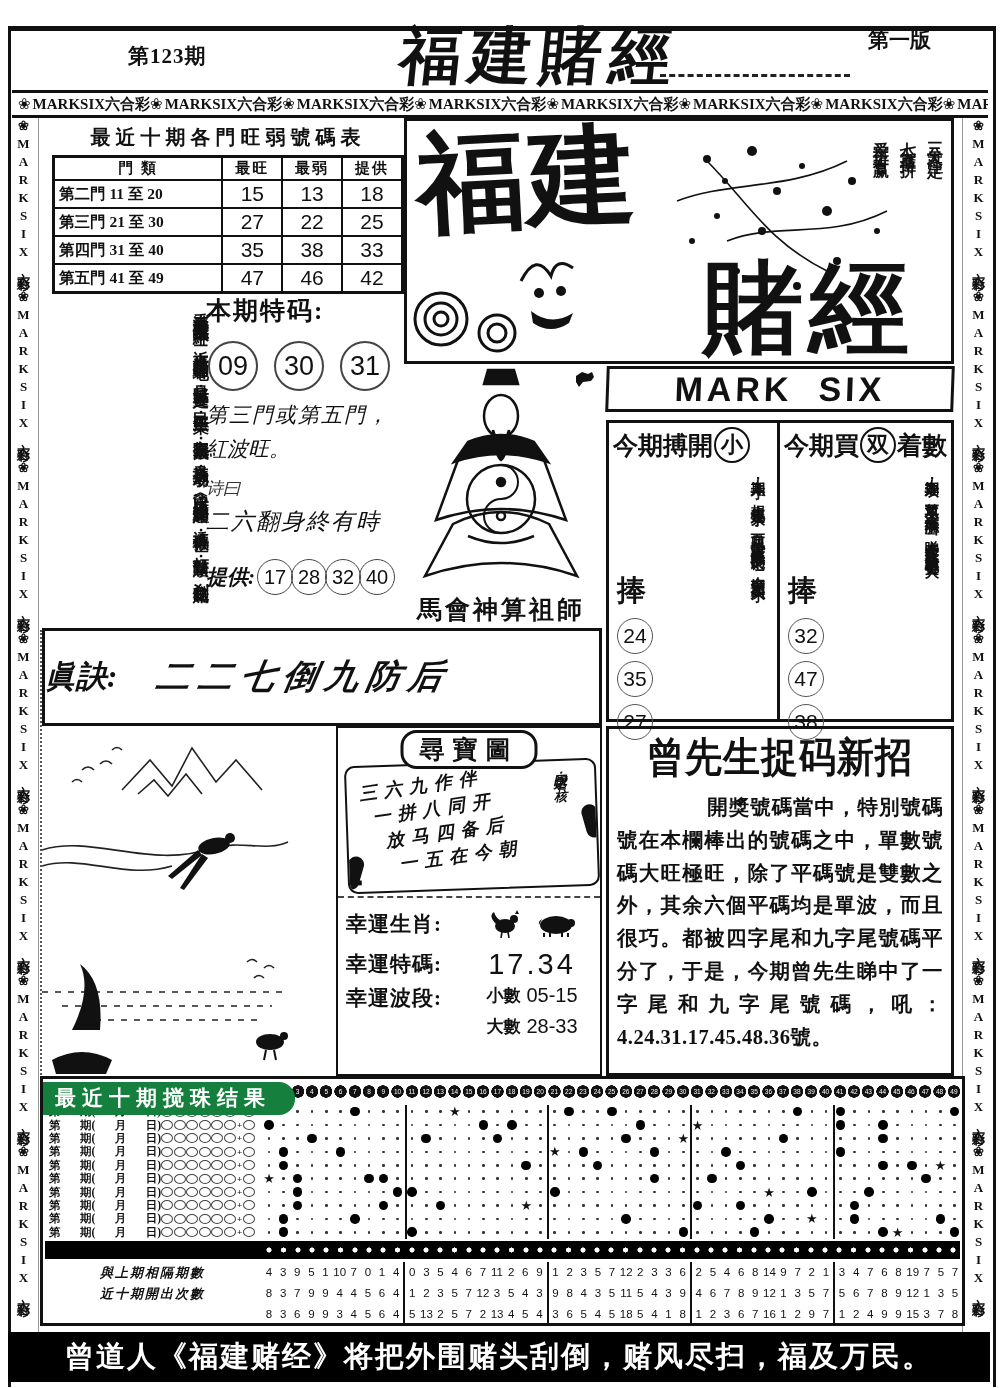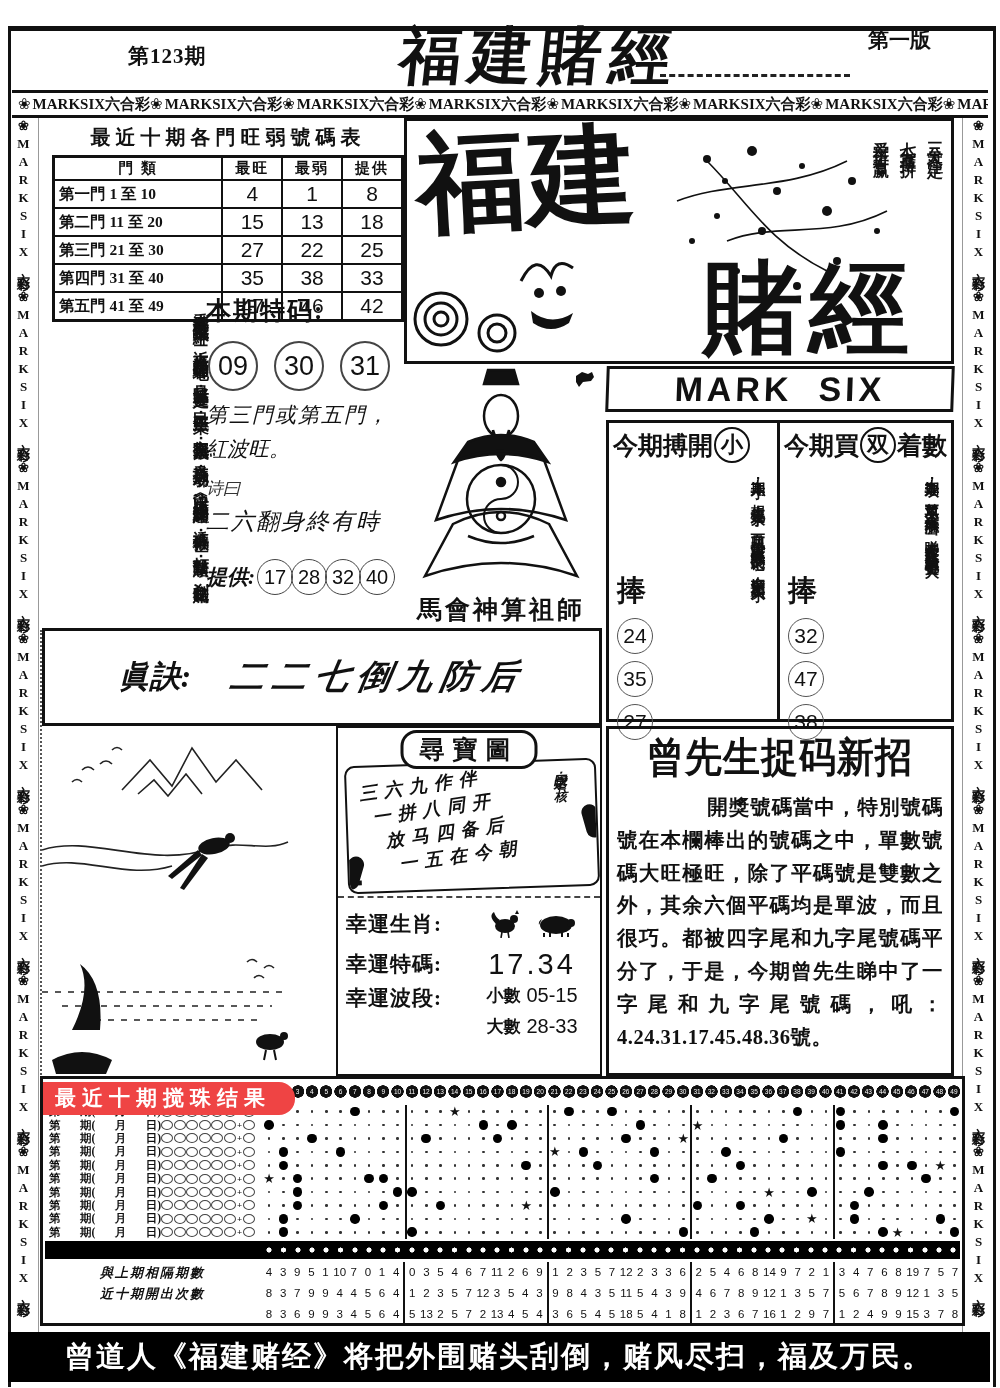--- a/index.html
+++ b/index.html
@@ -84,21 +84,21 @@
                 align-items:center;justify-content:center;font-size:22px;font-weight:bold;margin:0 1px}
   .advice-body{position:absolute;right:4px;top:44px;height:200px;writing-mode:vertical-rl;text-orientation:upright;
                font-size:14.5px;font-weight:bold;line-height:2.2;letter-spacing:2px}
   .bang-block{position:absolute;left:8px;top:148px}
   .bang-label{font-size:29px;font-weight:900}
   .bangnum{width:34px;height:34px;border:1.5px solid #555;border-radius:50%;display:flex;align-items:center;
            justify-content:center;font-size:21px;font-family:"Liberation Sans",sans-serif;margin-top:7px}
 
   
   #zhenjue{left:42px;top:628px;width:560px;height:98px;border:3px solid #111;box-sizing:border-box;
-           display:flex;align-items:center;justify-content:center;gap:40px}
+           display:flex;align-items:center;gap:40px}
   #zhenjue-label{font-size:31px;font-weight:900;font-style:italic}
   #zhenjue-text{font-size:34px;font-weight:900;font-style:italic;letter-spacing:8px;transform:skewX(-10deg)}
 
   
   #landscape{left:42px;top:730px;width:294px;height:346px}
   #left-dotted{left:40px;top:630px;height:448px;border-left:2px dotted #555}
 
   
   #midcol{left:336px;top:726px;width:266px;height:350px;border:2px solid #111;box-sizing:border-box}
   #treasure{position:relative;height:168px;border-bottom:2px dashed #444}
@@ -131,21 +131,21 @@
 
   
   #zengbox{left:606px;top:726px;width:348px;height:350px;border:3px solid #111;box-sizing:border-box;padding:2px 8px}
   #zeng-title{font-size:37px;font-weight:900;letter-spacing:1px;text-align:center;white-space:nowrap;
               transform:scaleY(1.1);margin-top:2px}
   #zeng-body{font-size:20.5px;font-weight:bold;line-height:1.6;text-indent:4.4em;letter-spacing:0.5px;margin-top:8px;
              text-align:justify}
 
   
   #results{left:40px;top:1076px;width:925px;height:250px;border:3px solid #111;box-sizing:border-box;background:#fff}
-  #res-title{position:absolute;left:0;top:3px;background:#ef4444;color:#fff;font-size:21px;font-weight:bold;
+  #res-title{position:absolute;left:0;top:3px;background:#15803d;color:#fff;font-size:21px;font-weight:bold;
              letter-spacing:6px;padding:2px 24px 3px 12px;border-radius:0 16px 16px 0;white-space:nowrap;z-index:2}
   #res-head-nums{position:absolute;left:219px;top:5px;width:699px;height:15px;display:flex}
   .headnum{flex:1;display:flex;align-items:center;justify-content:center;color:#fff;font-size:6.5px;
            font-family:"Liberation Sans",sans-serif;
            background:radial-gradient(circle at center,#111 6px,transparent 6.4px)}
   #res-grid{position:absolute;left:0;top:26px;width:919px;height:134px}
   .res-row{display:flex;align-items:center;height:13.4px}
   .res-label{width:118px;display:flex;justify-content:space-between;padding-left:6px;box-sizing:border-box;
              font-size:11.5px;font-weight:bold}
   .res-circles{width:101px;display:flex;align-items:center}
@@ -227,26 +227,20 @@
   <table id="hot-table">
     <thead>
         <tr id="hot-head">
           <th>門 類</th>
           <th>最旺</th>
           <th>最弱</th>
           <th>提供</th>
         </tr>
       </thead>
     <tbody id="hot-tbody">
-        <tr>
-          <td class="gate">第一門 1 至 10</td>
-          <td class="num">4</td>
-          <td class="num">1</td>
-          <td class="num">8</td>
-        </tr>
         <tr>
           <td class="gate">第二門 11 至 20</td>
           <td class="num">15</td>
           <td class="num">13</td>
           <td class="num">18</td>
         </tr>
         <tr>
           <td class="gate">第三門 21 至 30</td>
           <td class="num">27</td>
           <td class="num">22</td>

